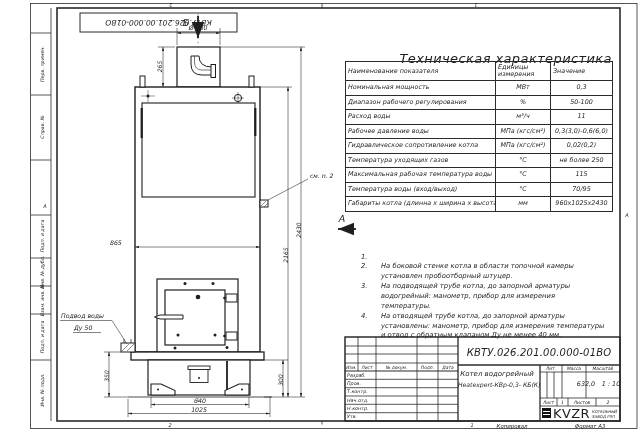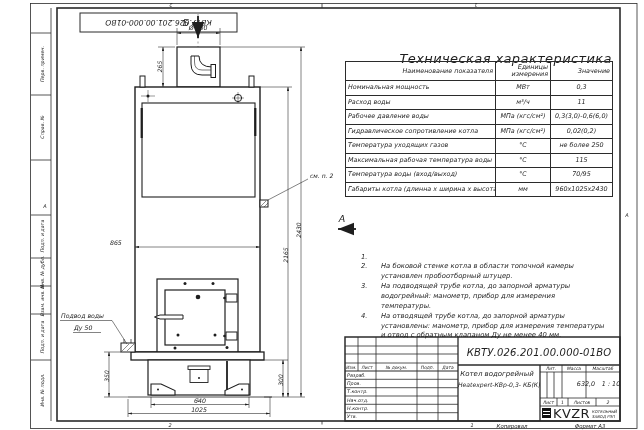--- a/index.html
+++ b/index.html
@@ -12,21 +12,21 @@
   .it{font-style:italic;}
   svg text{fill:#1e1e1e;font-family:"DejaVu Sans","Liberation Sans",sans-serif;font-style:italic;}
 
   
   #spec-title{left:345px;top:43px;width:267px;text-align:right;font-size:13px;letter-spacing:.4px;margin-top:8px;}
   #spec-table{left:345px;top:61px;width:267px;border-collapse:collapse;table-layout:fixed;}
   #spec-table td,#spec-table th{
     border:1px solid #2b2b2b;font-size:6.4px;font-weight:normal;font-style:italic;
     padding:0 2px;height:13.5px;line-height:1.05;overflow:hidden;
   }
-  #spec-table th{height:18px;text-align:right;}
+  #spec-table th{height:18px;text-align:left;}
   #spec-table td.nm{text-align:left;white-space:nowrap;}
   #spec-table td.un,#spec-table td.vl{text-align:center;white-space:nowrap;}
   col.c-name{width:150px}col.c-unit{width:55px}col.c-val{width:62px}
 
   
   #notes{left:356px;top:253px;width:250px;font-size:6.8px;font-style:italic;}
   .note{display:flex;margin-bottom:1px;}
   .note .n{width:20px;flex:none;padding-left:5px;}
   .note .t{flex:1;line-height:1.42;}
 
@@ -271,20 +271,25 @@
       <th>Наименование показателя</th>
       <th>Единицы измерения</th>
       <th>Значение</th>
     </tr>
   </thead>
   <tbody>
     <tr>
         <td class="nm">Номинальная мощность</td>
         <td class="un">МВт</td>
         <td class="vl">0,3</td>
+      </tr>
+    <tr>
+        <td class="nm">Диапазон рабочего регулирования</td>
+        <td class="un">%</td>
+        <td class="vl">50-100</td>
       </tr>
     <tr>
         <td class="nm">Расход воды</td>
         <td class="un">м³/ч</td>
         <td class="vl">11</td>
       </tr>
     <tr>
         <td class="nm">Рабочее давление воды</td>
         <td class="un">МПа (кгс/см²)</td>
         <td class="vl">0,3(3,0)-0,6(6,0)</td>

